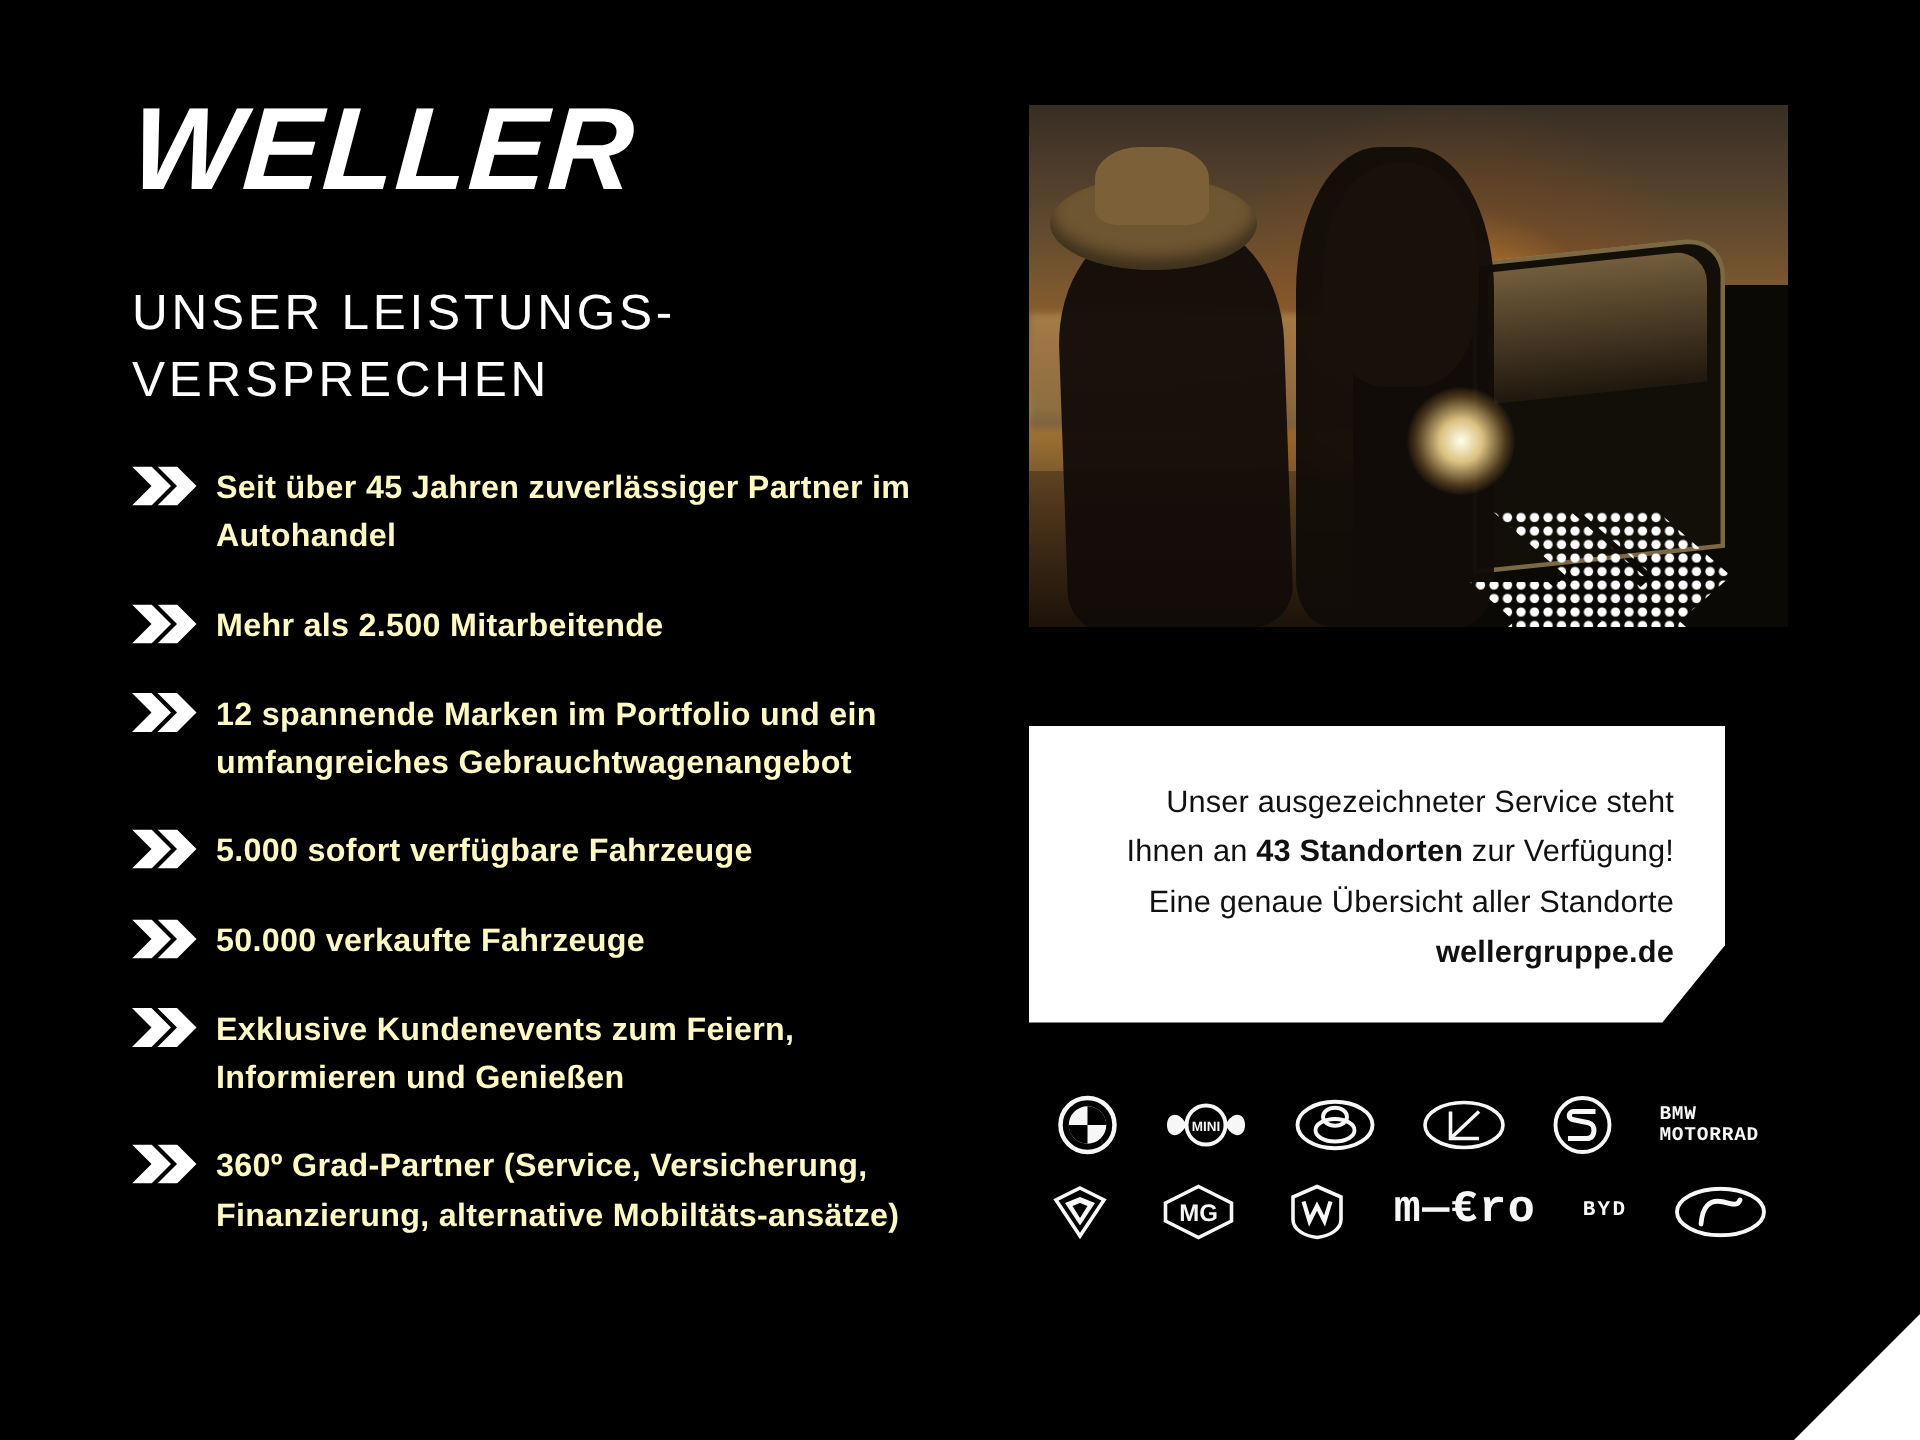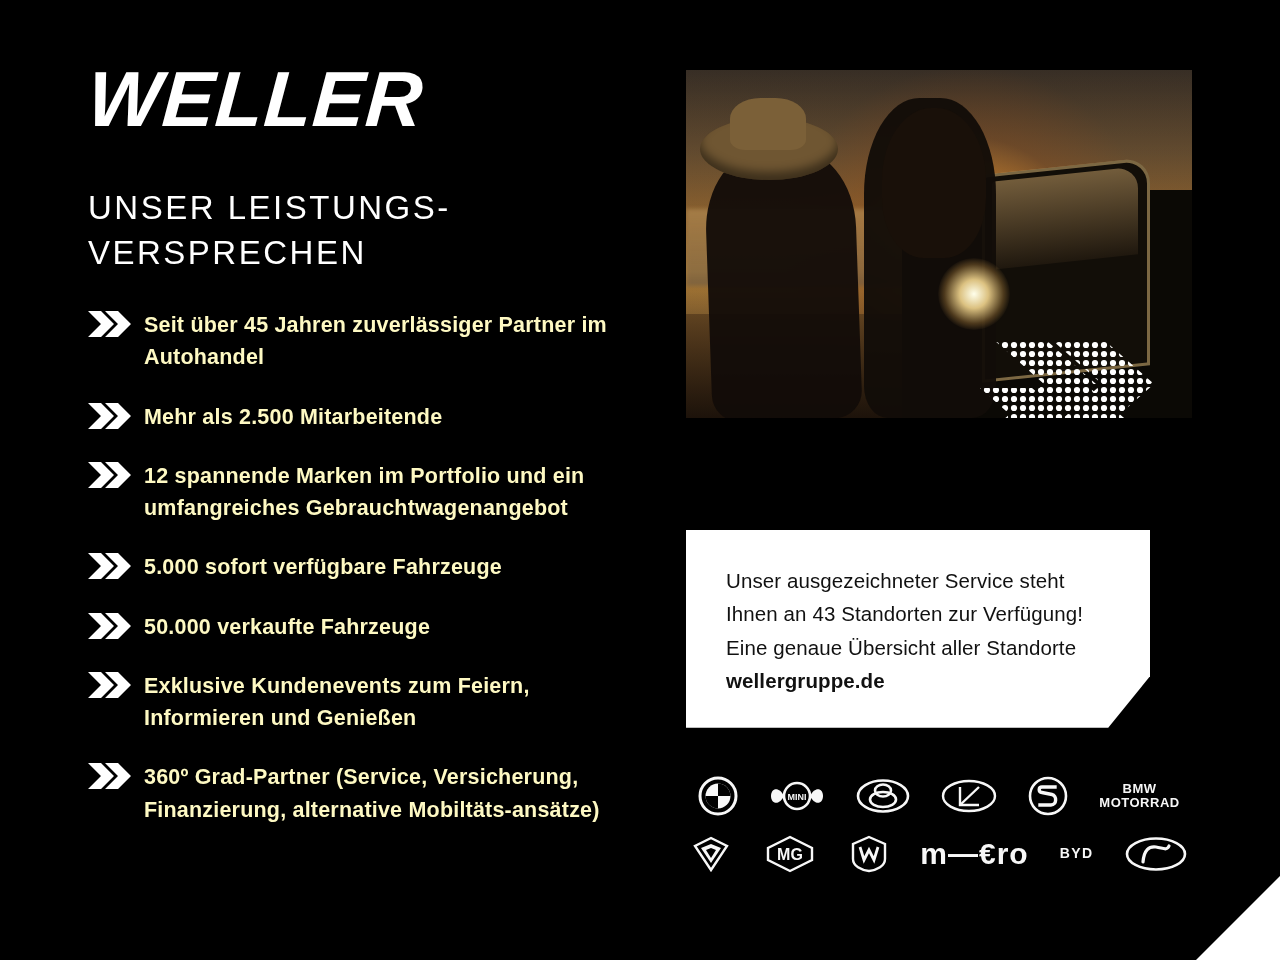--- a/index.html
+++ b/index.html
@@ -167,34 +167,35 @@
     position: absolute;
     right: 6px;
     bottom: -62px;
     width: 212px;
     height: 148px;
   }
 
   
   .callout {
     position: relative;
-    margin-top: 112px;
+    margin-top: 66px;
     width: 464px;
     background: #ffffff;
     color: #111111;
     padding: 34px 34px 30px 40px;
     clip-path: polygon(0 0, 100% 0, 100% 74%, 91% 100%, 0 100%);
+    text-align: right;
   }
   .callout p {
     font-size: 20.5px;
     line-height: 1.63;
     letter-spacing: 0.1px;
     color: #111111;
   }
-  .callout b { font-weight: 400; }
+  .callout b { font-weight: 700; }
   .callout .url { font-weight: 700; }
 
   
   .brands {
     margin-top: 48px;
     width: 506px;
   }
   .brand-row {
     display: flex;
     align-items: center;
@@ -208,21 +209,21 @@
     align-items: center;
     justify-content: center;
     height: 40px;
     opacity: 0.97;
   }
   .brand-text {
     font-weight: 700;
     letter-spacing: 0.5px;
     color: #ffffff;
     line-height: 1.05;
-    text-align: center;
+    font-family: Liberation Mono, monospace;
   }
   .bmw-motorrad { font-size: 13px; }
   .micro { font-size: 30px; letter-spacing: 1px; }
   .byd { font-size: 14px; letter-spacing: 1.5px; }
 
   
   .corner-wedge {
     position: absolute;
     right: 0; bottom: 0;
     width: 120px; height: 120px;

